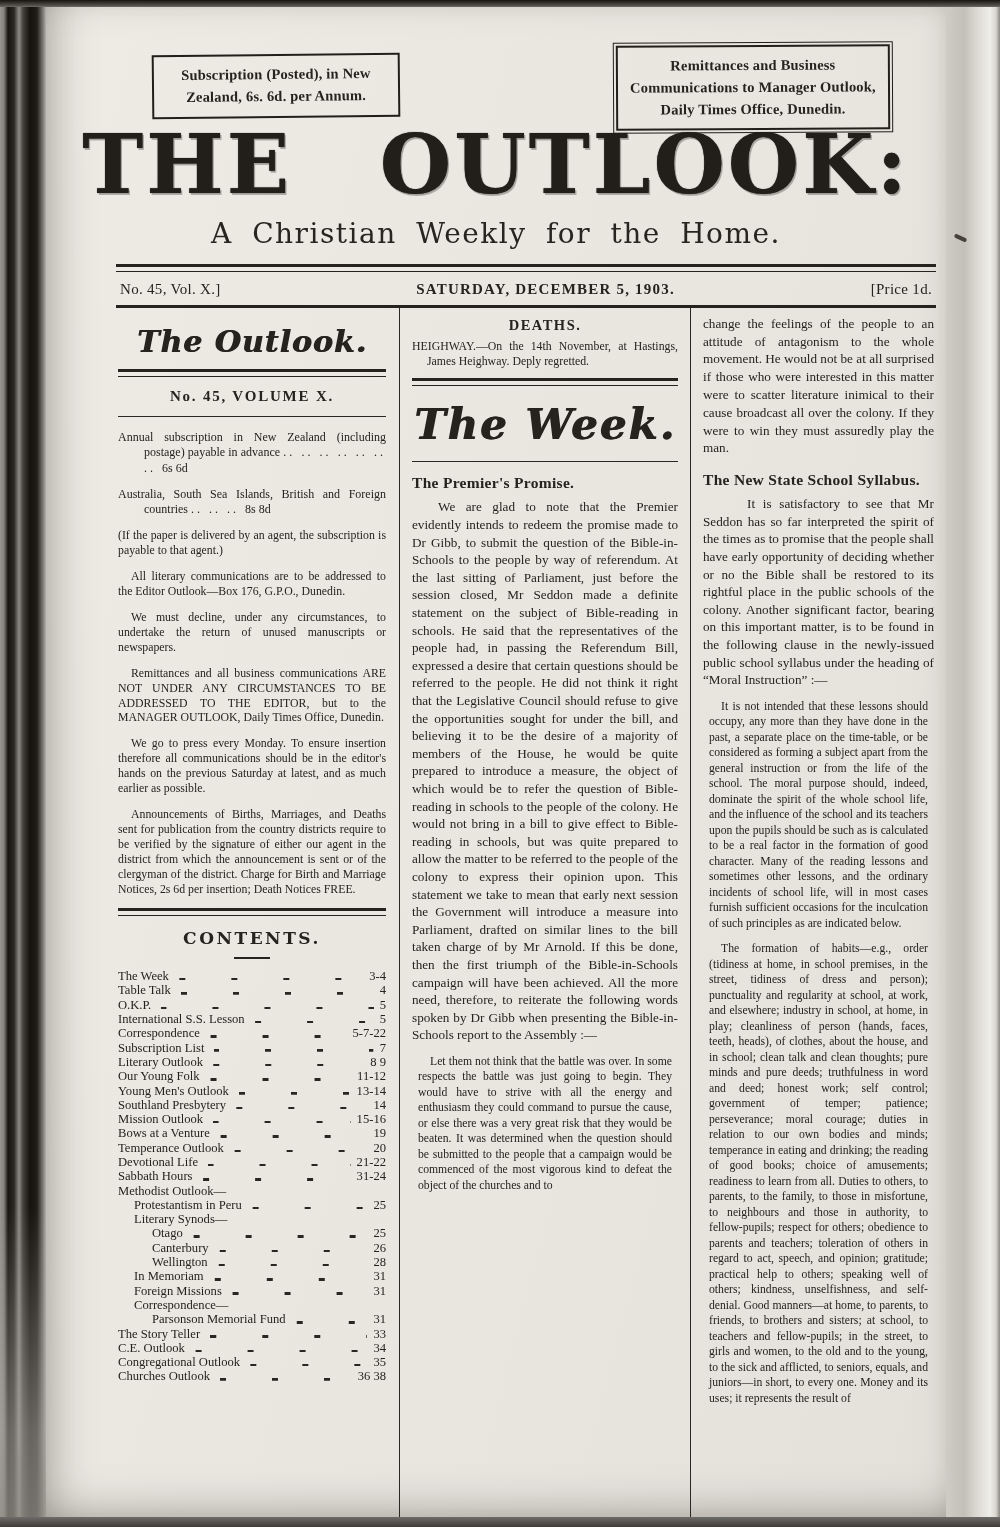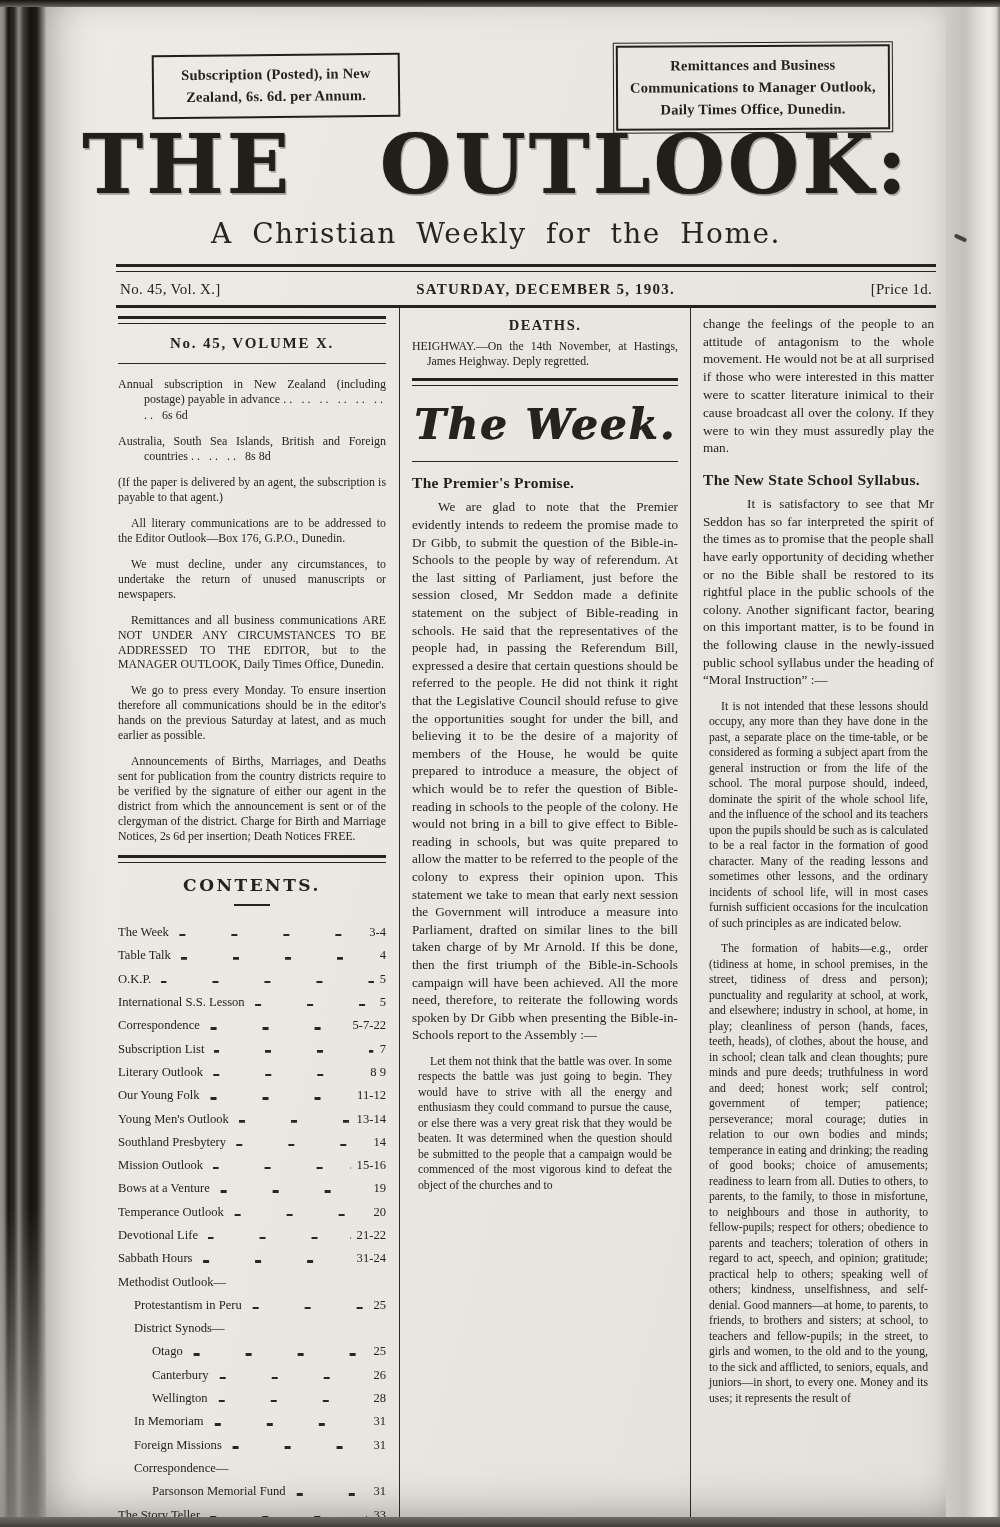--- a/index.html
+++ b/index.html
@@ -63,21 +63,21 @@
   .rate-row{padding-left:26px;text-indent:-26px;margin:0 0 10px;text-align:justify;}
   .rate-dots{letter-spacing:3px;}
   .rate-price{font-weight:normal;}
   .notices{font-size:11.8px;line-height:1.27;margin-top:4px;}
   .notices p{margin:0 0 11px;text-align:justify;text-indent:13px;}
   .notices p:first-child{text-indent:0;}
   .contents-title{text-align:center;font-weight:bold;font-size:17px;letter-spacing:2.5px;
     margin:12px 0 2px;font-family:"DejaVu Serif", serif;}
   .contents-dash{width:36px;border-top:2px solid #26231f;margin:9px auto 10px;}
   .toc-row{display:flex;align-items:baseline;font-size:12.6px;line-height:14.3px;white-space:nowrap;}
-  .toc-label{flex:0 0 auto;margin-top:9px;}
+  .toc-label{flex:0 0 auto;}
   .toc-leader{flex:1;height:2.5px;margin:0 6px 3px 10px;align-self:flex-end;
     background:repeating-linear-gradient(90deg,#2a2722 0 6px,transparent 6px 52px);
     background-position:right;}
   .toc-page{flex:0 0 auto;text-align:right;}
   .toc-indent-1{padding-left:16px;}
   .toc-indent-2{padding-left:34px;}
   
   .deaths-title{text-align:center;font-weight:bold;font-size:14.5px;letter-spacing:1.5px;margin:4px 0 5px;}
   .deaths-list p{font-size:11.8px;line-height:1.3;margin:0 0 1px;padding-left:15px;text-indent:-15px;text-align:justify;}
   .mid-rule{margin:9px 0 2px;}
@@ -113,20 +113,21 @@
     <div class="dateline">
       <span class="issue">No. 45, Vol. X.]</span>
       <span class="date">SATURDAY, DECEMBER 5, 1903.</span>
       <span class="price">[Price 1d.</span>
     </div>
     <div class="rule-heavy"></div>
 
     <div class="columns">
 
       <div class="col col-left">
+        <div class="paper-title">The Outlook.</div>
         <div class="rule-double"></div>
         <div class="volume-line">No. 45, VOLUME X.</div>
         <div class="rule-thin"></div>
 
         <div class="rates">
           <p class="rate-row"><span>Annual subscription in New Zealand (including postage) payable in advance</span> <span class="rate-dots">.. .. .. .. .. .. ..</span>&nbsp;&nbsp;<span class="rate-price">6s 6d</span></p>
           <p class="rate-row"><span>Australia, South Sea Islands, British and Foreign countries</span> <span class="rate-dots">.. .. ..</span>&nbsp;&nbsp;<span class="rate-price">8s 8d</span></p>
         </div>
 
         <div class="notices">
@@ -221,21 +222,21 @@
               <span class="toc-label">Methodist Outlook—</span>
               <span class="toc-leader" style="visibility: hidden;"></span>
               <span class="toc-page"></span>
             </div>
             <div class="toc-row toc-indent-1">
               <span class="toc-label">Protestantism in Peru</span>
               <span class="toc-leader"></span>
               <span class="toc-page">25</span>
             </div>
             <div class="toc-row toc-indent-1">
-              <span class="toc-label">District Synods—</span>
+              <span class="toc-label">Literary Synods—</span>
               <span class="toc-leader" style="visibility: hidden;"></span>
               <span class="toc-page"></span>
             </div>
             <div class="toc-row toc-indent-2">
               <span class="toc-label">Otago</span>
               <span class="toc-leader"></span>
               <span class="toc-page">25</span>
             </div>
             <div class="toc-row toc-indent-2">
               <span class="toc-label">Canterbury</span>

